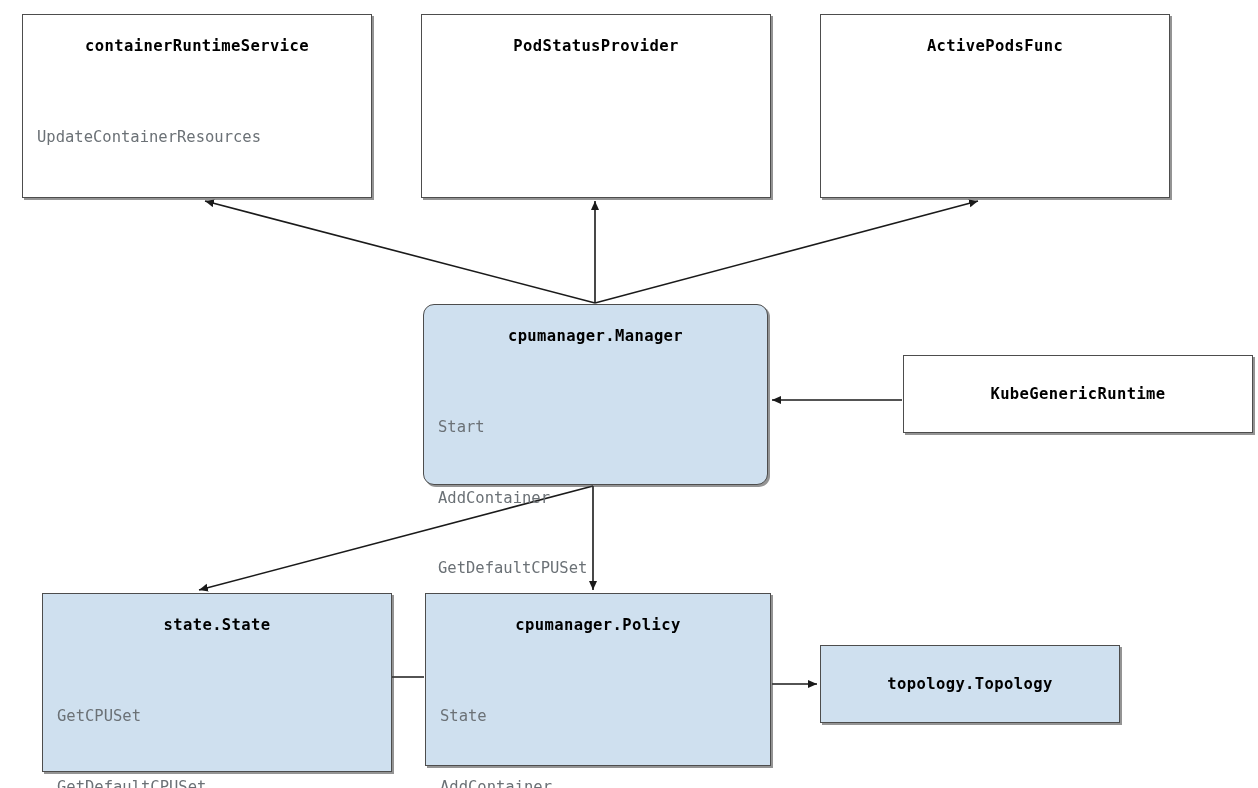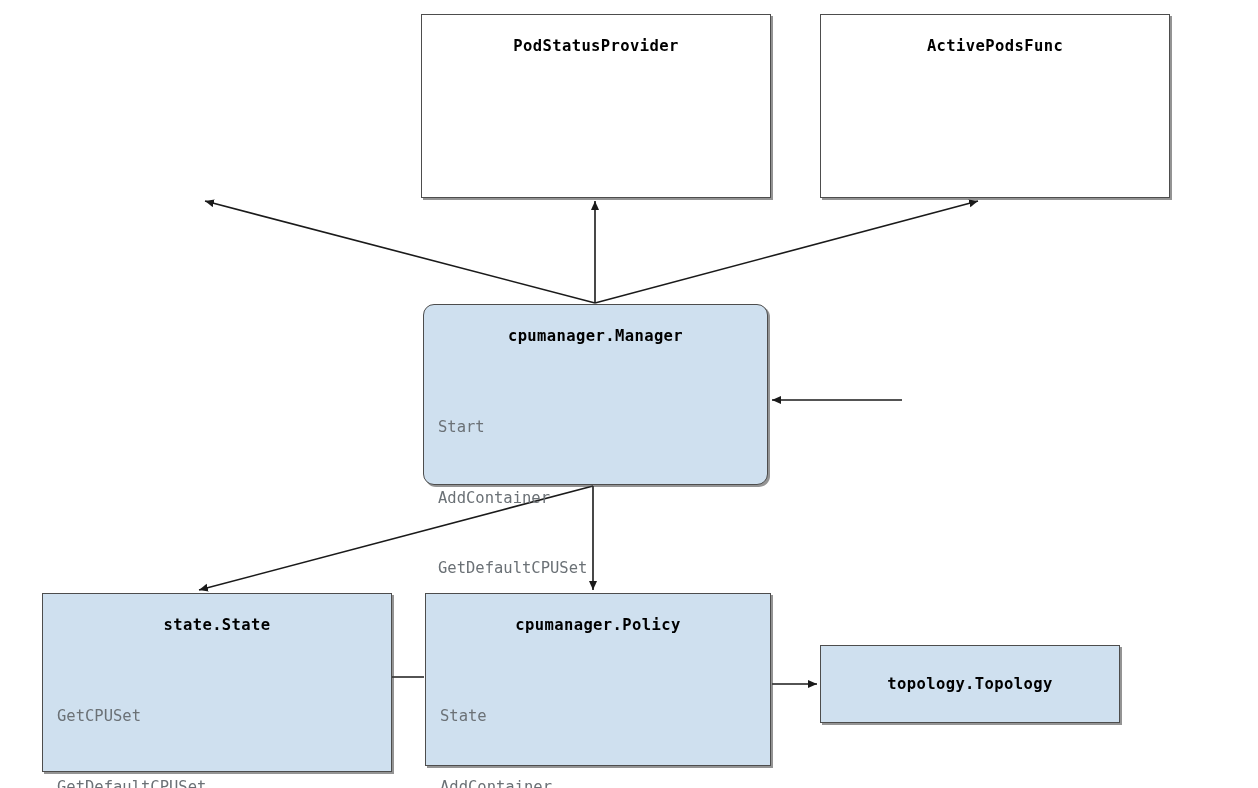--- a/index.html
+++ b/index.html
@@ -81,39 +81,48 @@
 
     <line x1="593" y1="486" x2="199" y2="590" stroke="#1a1a1a" stroke-width="1.6" marker-end="url(#ah)"></line>
 
     <line x1="593" y1="486" x2="593" y2="590" stroke="#1a1a1a" stroke-width="1.6" marker-end="url(#ah)"></line>
 
     <line x1="424" y1="677" x2="376" y2="677" stroke="#1a1a1a" stroke-width="1.6" marker-end="url(#ah)"></line>
 
     <line x1="772" y1="684" x2="817" y2="684" stroke="#1a1a1a" stroke-width="1.6" marker-end="url(#ah)"></line>
   </svg>
 
+  <div class="node white" style="left:22px; top:14px; width:350px; height:184px;">
+    <div class="node-title t-top">containerRuntimeService</div>
+    <div class="node-methods">
+      <span class="m">UpdateContainerResources</span>
+    </div>
+  </div>
 
   <div class="node white" style="left:820px; top:14px; width:350px; height:184px;">
     <div class="node-title t-top">ActivePodsFunc</div>
   </div>
 
   <div class="node white" style="left:421px; top:14px; width:350px; height:184px;">
     <div class="node-title t-top">PodStatusProvider</div>
   </div>
 
   <div class="node blue" style="left:423px; top:304px; width:345px; height:181px;border-radius:11px;">
     <div class="node-title t-top">cpumanager.Manager</div>
     <div class="node-methods">
       <span class="m">Start</span>
       <span class="m">AddContainer</span>
       <span class="m">GetDefaultCPUSet</span>
       <span class="m">State</span>
     </div>
   </div>
 
+  <div class="node white" style="left:903px; top:355px; width:350px; height:78px;">
+    <div class="node-title t-mid">KubeGenericRuntime</div>
+  </div>
 
   <div class="node blue" style="left:22px; top:593px; width:350px; height:179px;margin-left:20px;">
     <div class="node-title t-top">state.State</div>
     <div class="node-methods">
       <span class="m">GetCPUSet</span>
       <span class="m">GetDefaultCPUSet</span>
       
       
     </div>
   </div>

